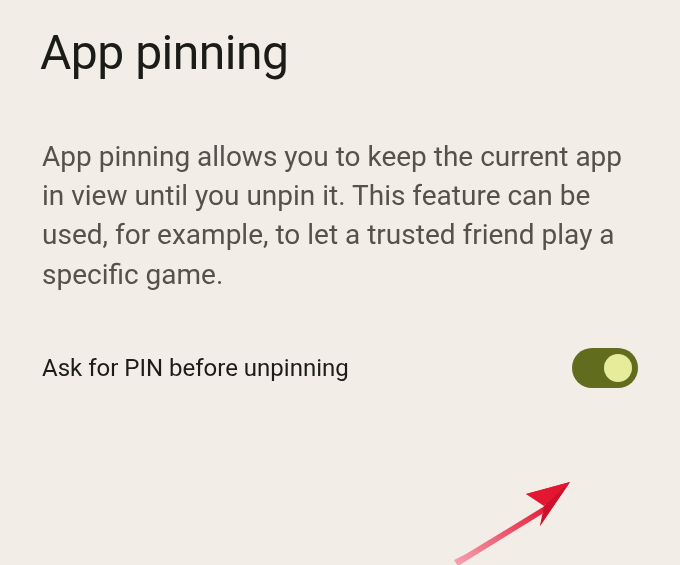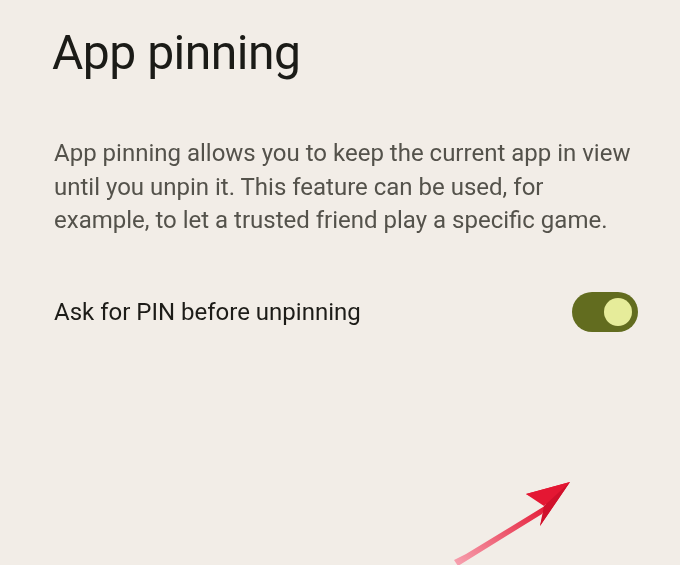--- a/index.html
+++ b/index.html
@@ -5,21 +5,21 @@
     * { box-sizing: border-box; margin: 0; padding: 0; }
     html, body {
       width: 680px;
       height: 565px;
       background: #f2ede7;
       font-family: -apple-system, BlinkMacSystemFont, "Segoe UI", Roboto, Arial, sans-serif;
       color: #1d1c18;
       overflow: hidden;
     }
     .page {
-      padding: 24px 40px 0 52px;
+      padding: 24px 40px 0 40px;
       position: relative;
       height: 100%;
     }
     .page-title {
       font-size: 48px;
       font-weight: 400;
       letter-spacing: -0.5px;
       margin-bottom: 56px;
       color: #1b1b17;
     }
@@ -50,21 +50,21 @@
       height: 28px;
       border-radius: 50%;
       top: 6px;
     }
     .toggle.primary { background: #555f20; }
     .toggle.primary .thumb { right: 6px; background: #dce486; }
     .toggle.secondary { background: #626c1f; }
     .toggle.secondary .thumb { right: 6px; background: #e6ec9a; }
     .description {
       margin-top: 40px;
-      font-size: 24px;
+      font-size: 28px;
       line-height: 1.4;
       color: #54524b;
       font-weight: 400;
       padding: 0 2px;
     }
     .secondary-row {
       margin-top: 54px;
       display: flex;
       align-items: center;
       justify-content: space-between;

